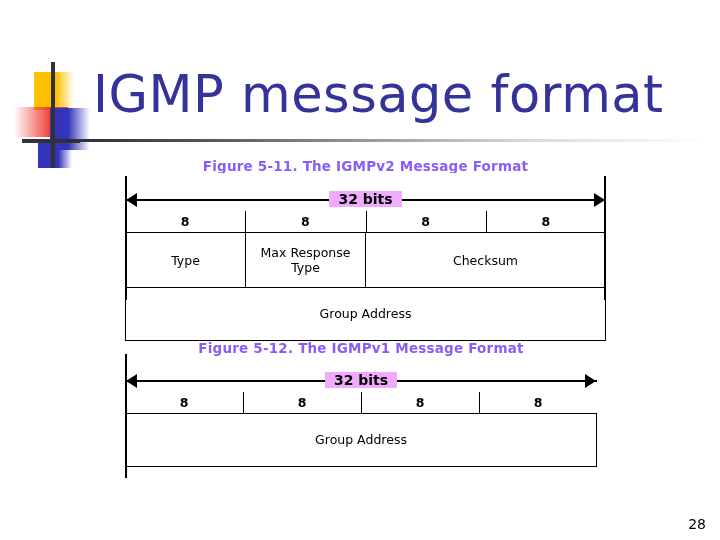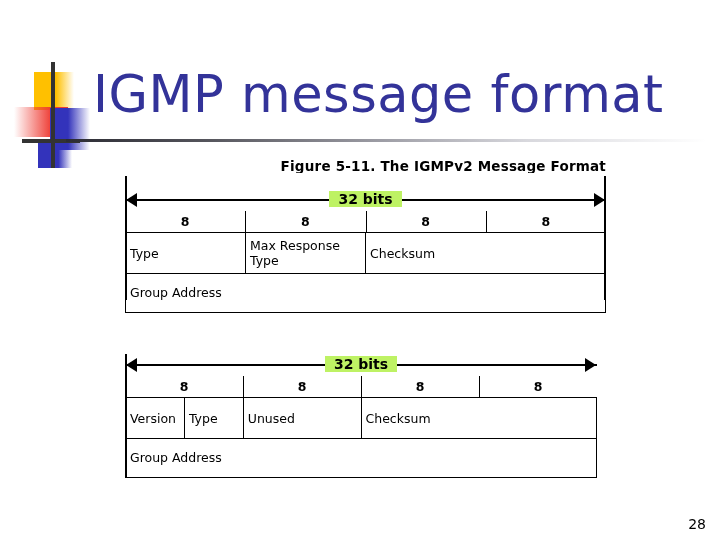--- a/index.html
+++ b/index.html
@@ -94,25 +94,25 @@
     width: 640px;
     height: 3px;
     background: linear-gradient(to right, #2b2b33 0%, #55555c 22%, #9a9aa2 48%, #d8d8dd 72%, #ffffff 100%);
   }
 
   
   .figure {
     position: absolute;
   }
   .fig-caption {
-    text-align: right;
+    text-align: center;
     font-family: "DejaVu Sans", sans-serif;
     font-size: 13.5px;
     font-weight: 700;
-    color: #000000;
+    color: #8b5cf6;
     letter-spacing: 0.2px;
     white-space: nowrap;
   }
   .fig-caption.clipped {
     overflow: hidden;
     height: 13px;
     line-height: 13px;
   }
 
   
@@ -153,21 +153,21 @@
     right: 0;
     top: 0px;
     text-align: center;
     font-family: "DejaVu Sans", sans-serif;
     font-size: 14px;
     font-weight: 700;
     line-height: 20px;
     color: #000;
   }
   .span-label span {
-    background: #bef264;
+    background: #f0abfc;
     padding: 0 9px;
   }
 
   
   .bits-row {
     position: relative;
     height: 21px;
     display: flex;
   }
   .bits-cell {
@@ -193,24 +193,25 @@
   .tick.t100{ right: 0; }
 
   
   .pkt {
     border-collapse: collapse;
     width: 100%;
     table-layout: fixed;
   }
   .pkt td {
     border: 1px solid #000;
+    text-align: center;
     font-family: "DejaVu Sans", sans-serif;
     font-size: 12.5px;
     color: #000;
-    padding: 4px;
+    padding: 11px;
     background: #fff;
   }
   .pkt td.h1 { height: 32px; line-height: 15px; }
   .pkt td.h2 { height: 30px; line-height: 30px; margin-top: 20px; }
 
   
   .rail {
     position: absolute;
     width: 2px;
     background: #000;
@@ -286,20 +287,21 @@
       </tr>
     </tbody>
   </table>
 
   <div class="rail" style="left:0px; top:16px; height:124px;"></div>
   <div class="rail" style="left:479px; top:16px; height:124px;"></div>
 </div>
 
 <div class="figure" id="figure-2" style="left:125px; top:340px; width:472px;">
 
+  <div class="fig-caption">Figure 5-12. The IGMPv1 Message Format</div>
 
   <div class="span-row" style="margin-top:14px;">
     <div class="span-cap-l"></div>
     <div class="span-line"></div>
     <div class="arrow-l"></div>
     <div class="arrow-r"></div>
     <div class="span-label">
       <span>32 bits</span>
     </div>
   </div>
@@ -317,26 +319,20 @@
 
   <table class="pkt">
     <colgroup>
       <col style="width:12.5%">
         <col style="width:12.5%">
       <col style="width:25%">
         <col style="width:50%">
     </colgroup>
     <tbody>
       <tr>
-        <td class="h1">Version</td>
-        <td class="h1">Type</td>
-        <td class="h1">Unused</td>
-        <td class="h1">Checksum</td>
-      </tr>
-      <tr>
         <td class="h2" colspan="4">Group Address</td>
       </tr>
     </tbody>
   </table>
 
   <div class="rail" style="left:0px; top:14px; height:124px;"></div>
 </div>
 
 <div id="page-num">28</div>
 

